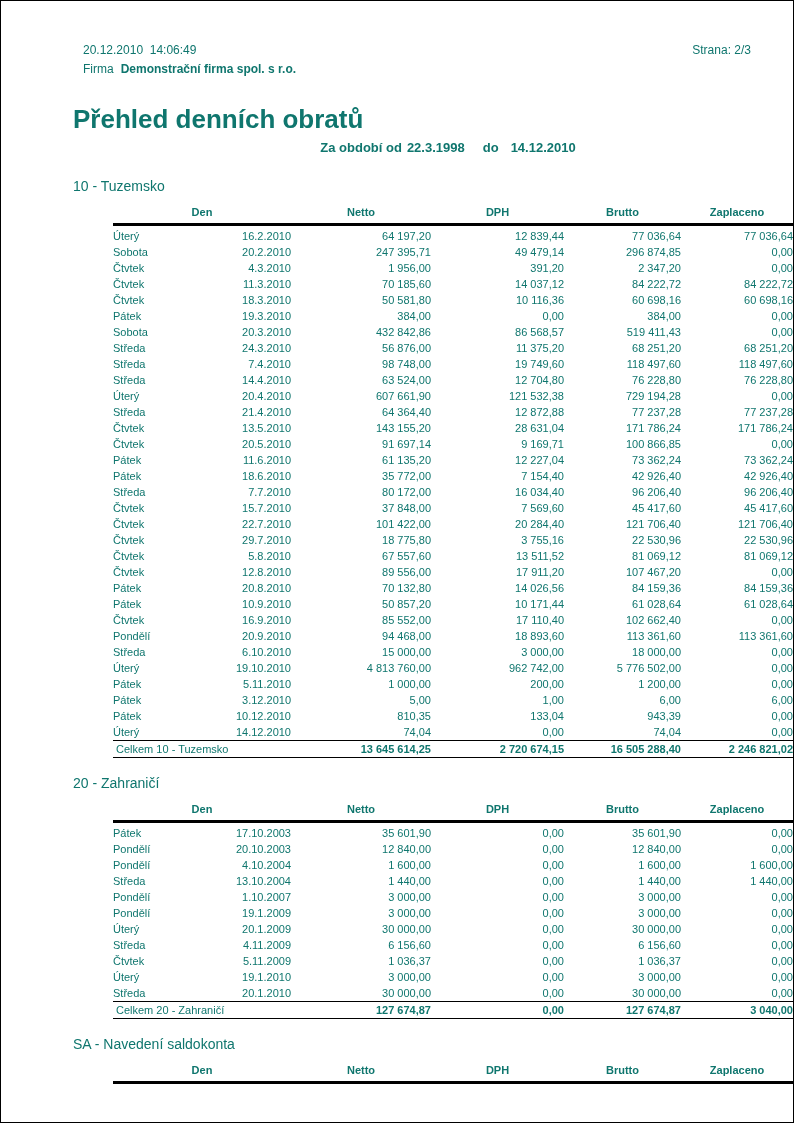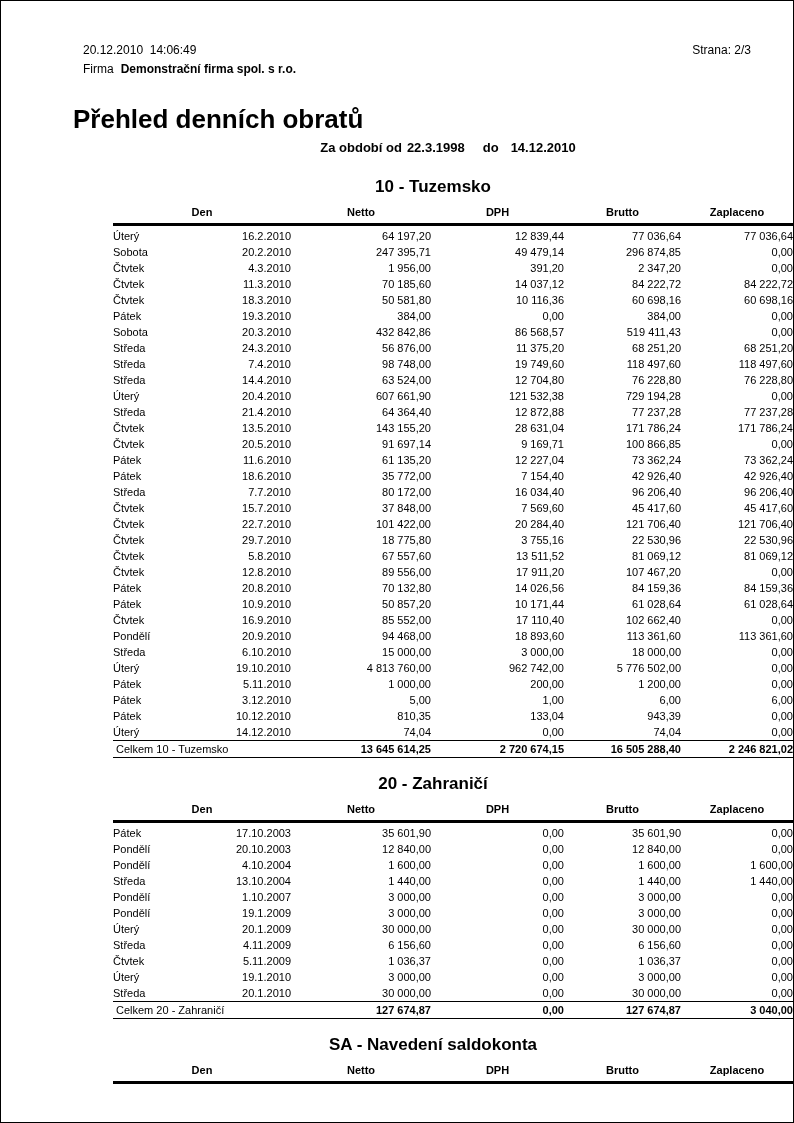--- a/index.html
+++ b/index.html
@@ -2,21 +2,21 @@
 <html><head>
 <meta charset="utf-8">
 <style>
   html,body{margin:0;padding:0;background:#fff;}
   .page{
     width:794px;height:1123px;
     box-sizing:border-box;
     background:#fff;
     border:1px solid #000;
     font-family:"Liberation Sans","DejaVu Sans",sans-serif;
-    color:#000000;
+    color:#0f766e;
     overflow:hidden;
     position:relative;
   }
   .page-header{
     display:flex;
     justify-content:space-between;
     align-items:flex-start;
     margin:42px 42px 0 82px;
     font-size:12px;
     line-height:14px;
@@ -34,23 +34,22 @@
     width:680px;margin:6px 0 0 107px;
     font-size:13px;font-weight:bold;
     text-align:center;line-height:15px;
     white-space:nowrap;
   }
   .subtitle .pfrom{margin-left:5px;}
   .subtitle .pdo{margin-left:18px;}
   .subtitle .pto{margin-left:12px;}
   .section-heading{
     margin:18px 0 12px 72px;
-    font-size:17px;font-weight:bold;line-height:15px;
+    font-size:14px;font-weight:normal;line-height:15px;
     white-space:nowrap;
-    text-align:center;
   }
   #sections .section-heading:first-child{margin-top:24px;}
   table.turnover{
     border-collapse:collapse;
     table-layout:fixed;
     width:680px;
     margin-left:112px;
     font-size:11px;
   }
   table.turnover th{

